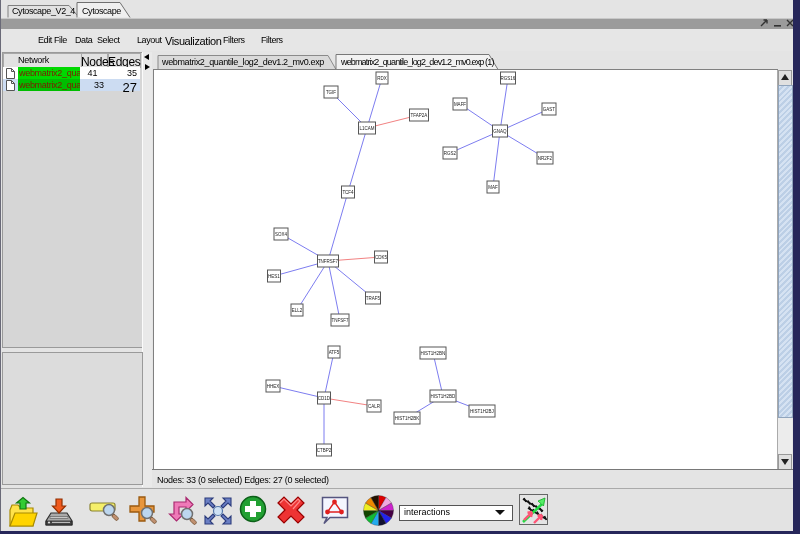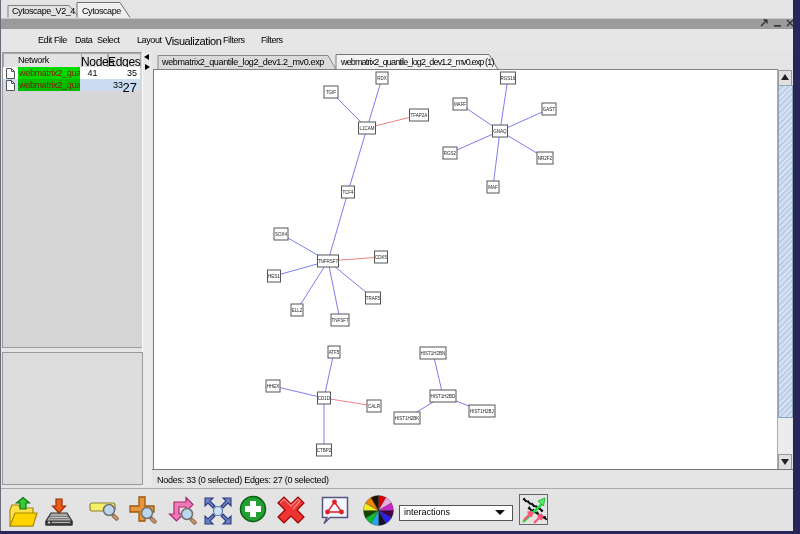--- a/index.html
+++ b/index.html
@@ -56,21 +56,21 @@
 <div class="txt" style="top:68px;left:108px;width:29px;text-align:right;font-size:9px;">35</div>
 
 <div class="abs" style="left:3px;top:79px;width:137px;height:12px;background:#ccdcf2;"></div>
 <svg class="abs" style="left:6px;top:79.5px;" width="9" height="11">
   <path d="M0.5,0.5 L5.5,0.5 L8.5,3.5 L8.5,10.5 L0.5,10.5 Z" fill="#fff" stroke="#555" stroke-width="1"></path>
   <path d="M5.5,0.5 L5.5,3.5 L8.5,3.5" fill="none" stroke="#555" stroke-width="1"></path>
 </svg>
 <div class="abs" style="left:18px;top:79px;width:62px;height:12px;background:#00bd00;overflow:hidden;">
   <span style="font-size:9px;color:#7a2000;position:absolute;left:1px;top:1px;letter-spacing:-0.3px;">webmatrix2_qua</span>
   </div>
-<div class="txt" style="top:80px;left:81px;width:42px;text-align:right;font-size:9px;">33</div>
+<div class="txt" style="top:80px;left:81px;width:23px;text-align:right;font-size:9px;">33</div>
 <div class="txt" style="top:80px;left:108px;width:29px;text-align:right;font-size:13px;">27</div>
 
 <div class="abs" style="left:142px;top:52px;width:9px;height:435px;background:#e9e9e9;border-left:1px solid #fbfbfb;"></div>
 
 <svg class="abs" style="left:143px;top:54px;" width="8" height="18">
   <path d="M6,0 L6,6 L1,3 Z" fill="#000"></path>
   <path d="M2,10 L2,16 L7,13 Z" fill="#000"></path>
 </svg>
 
 <div class="abs" style="left:2px;top:352px;width:139px;height:131px;background:#dcdcdc;border:1px solid #9a9a9a;"></div>

